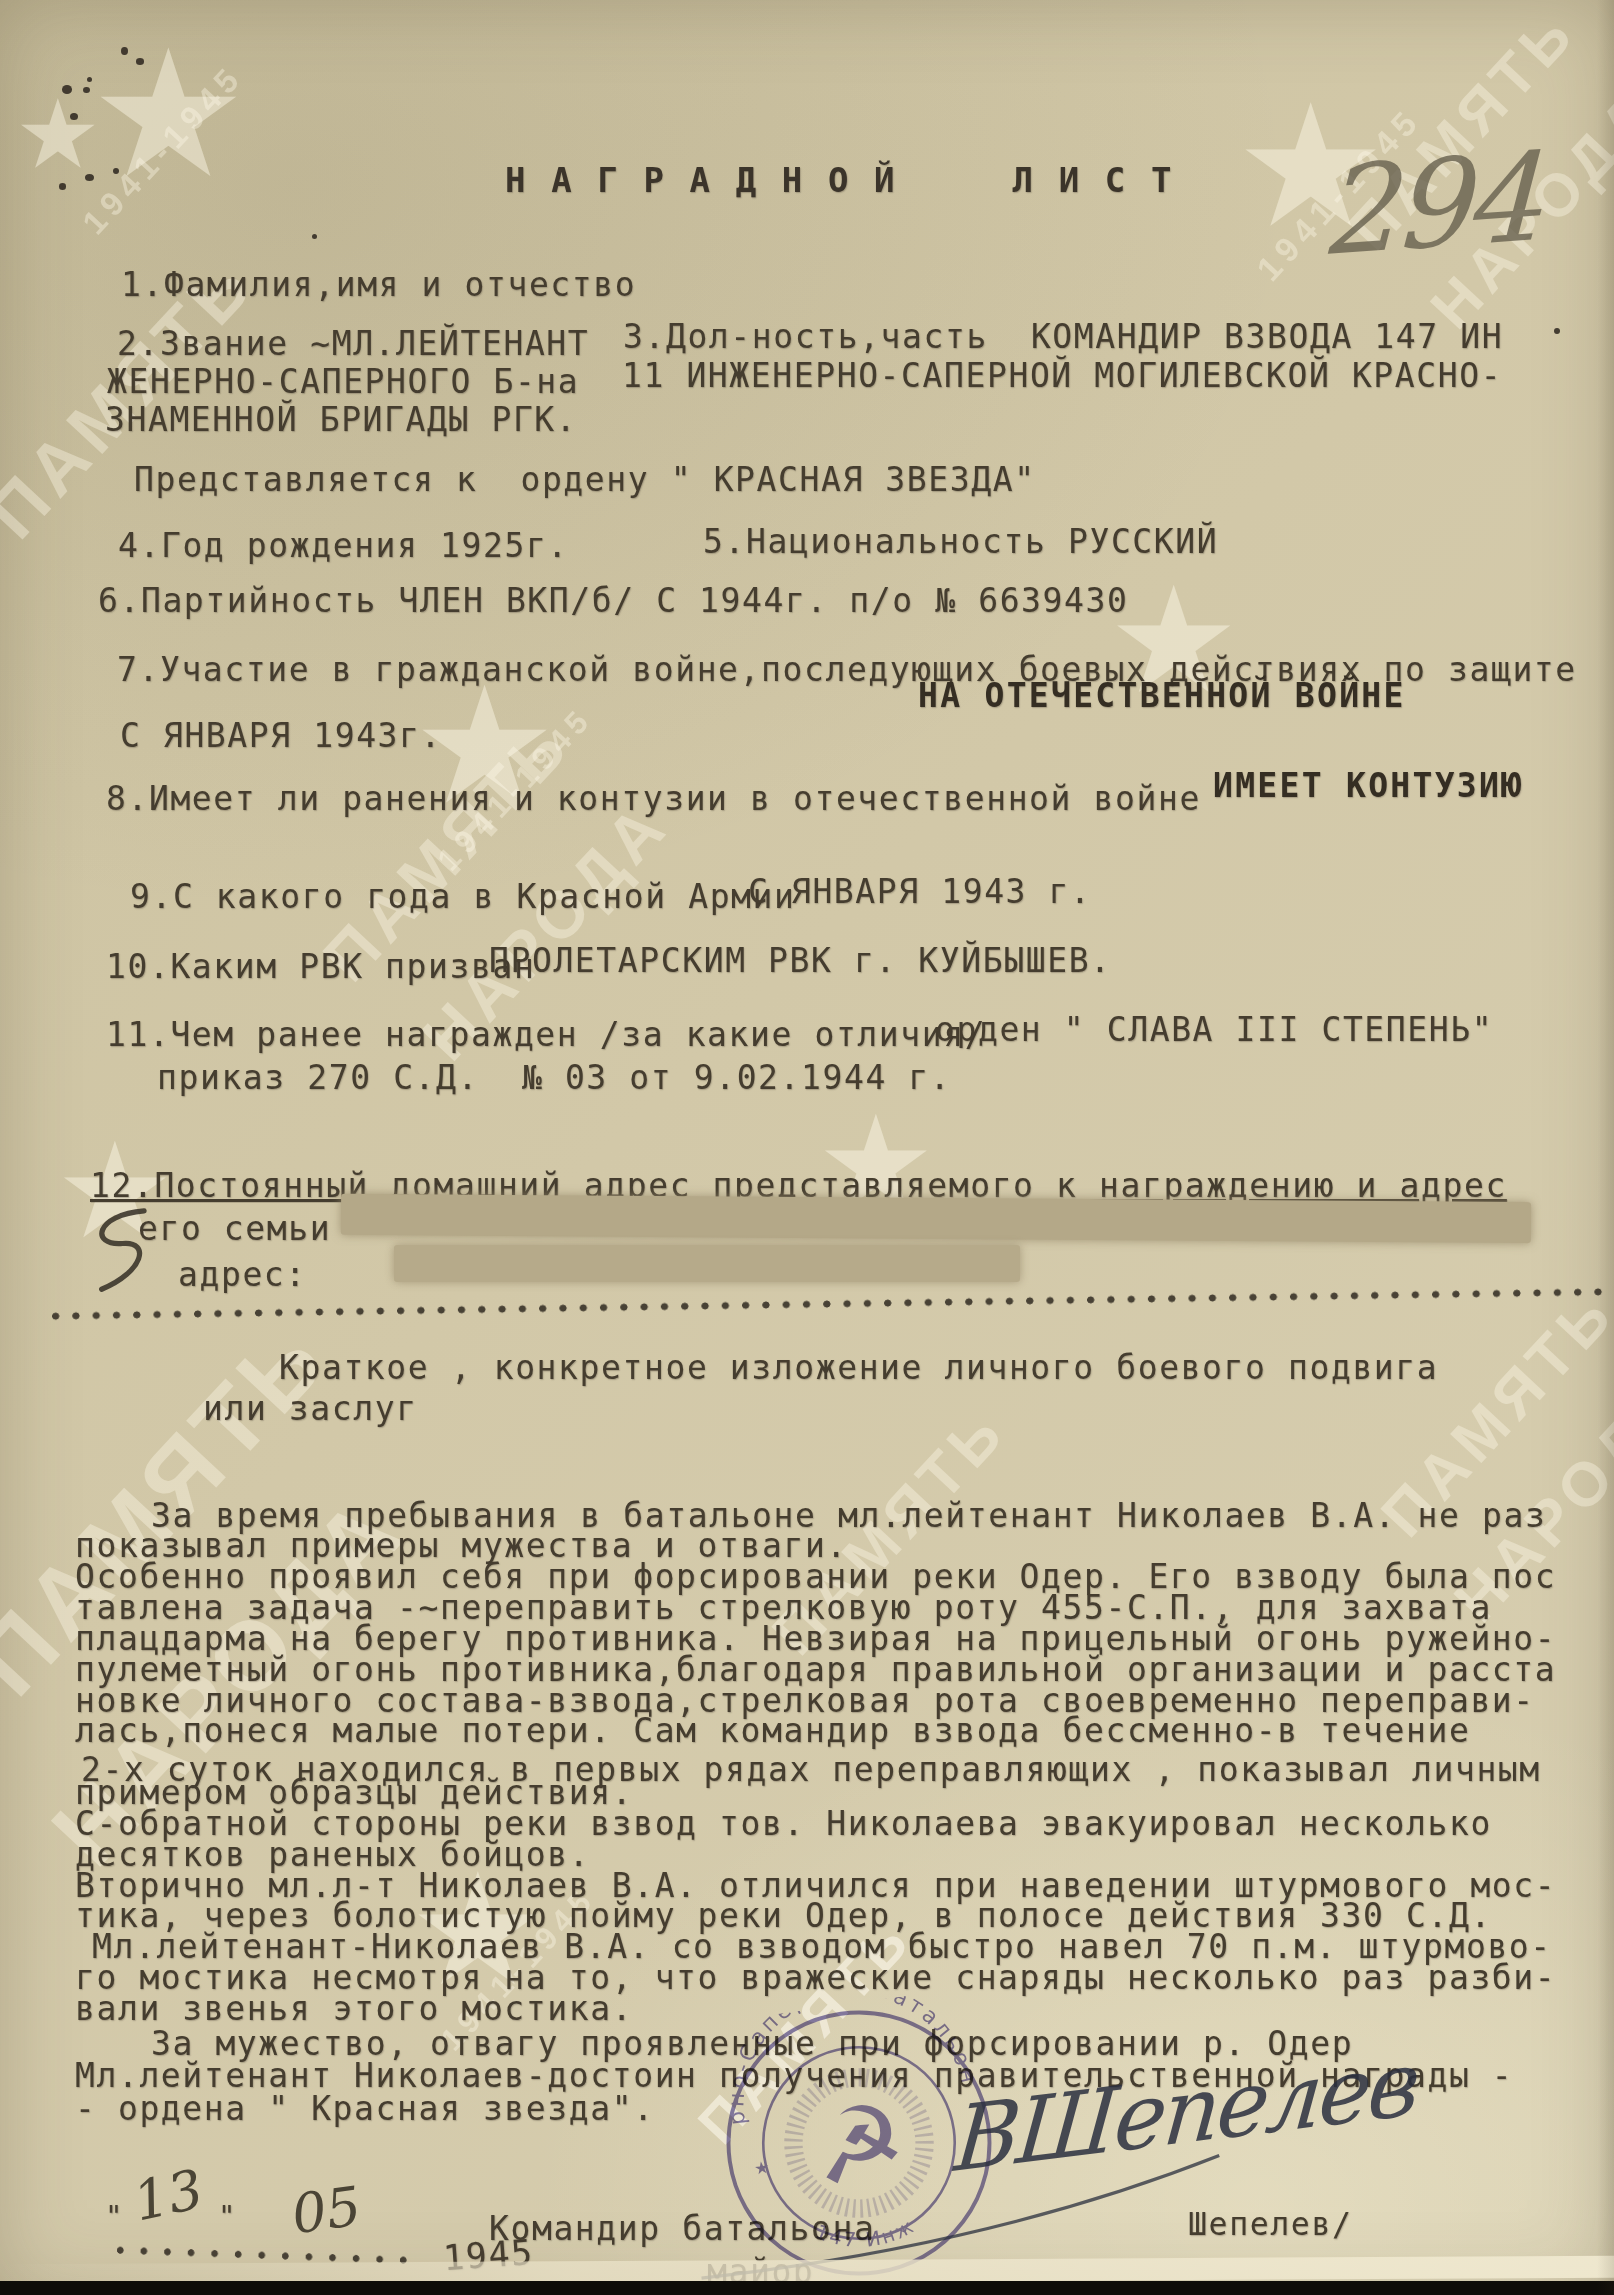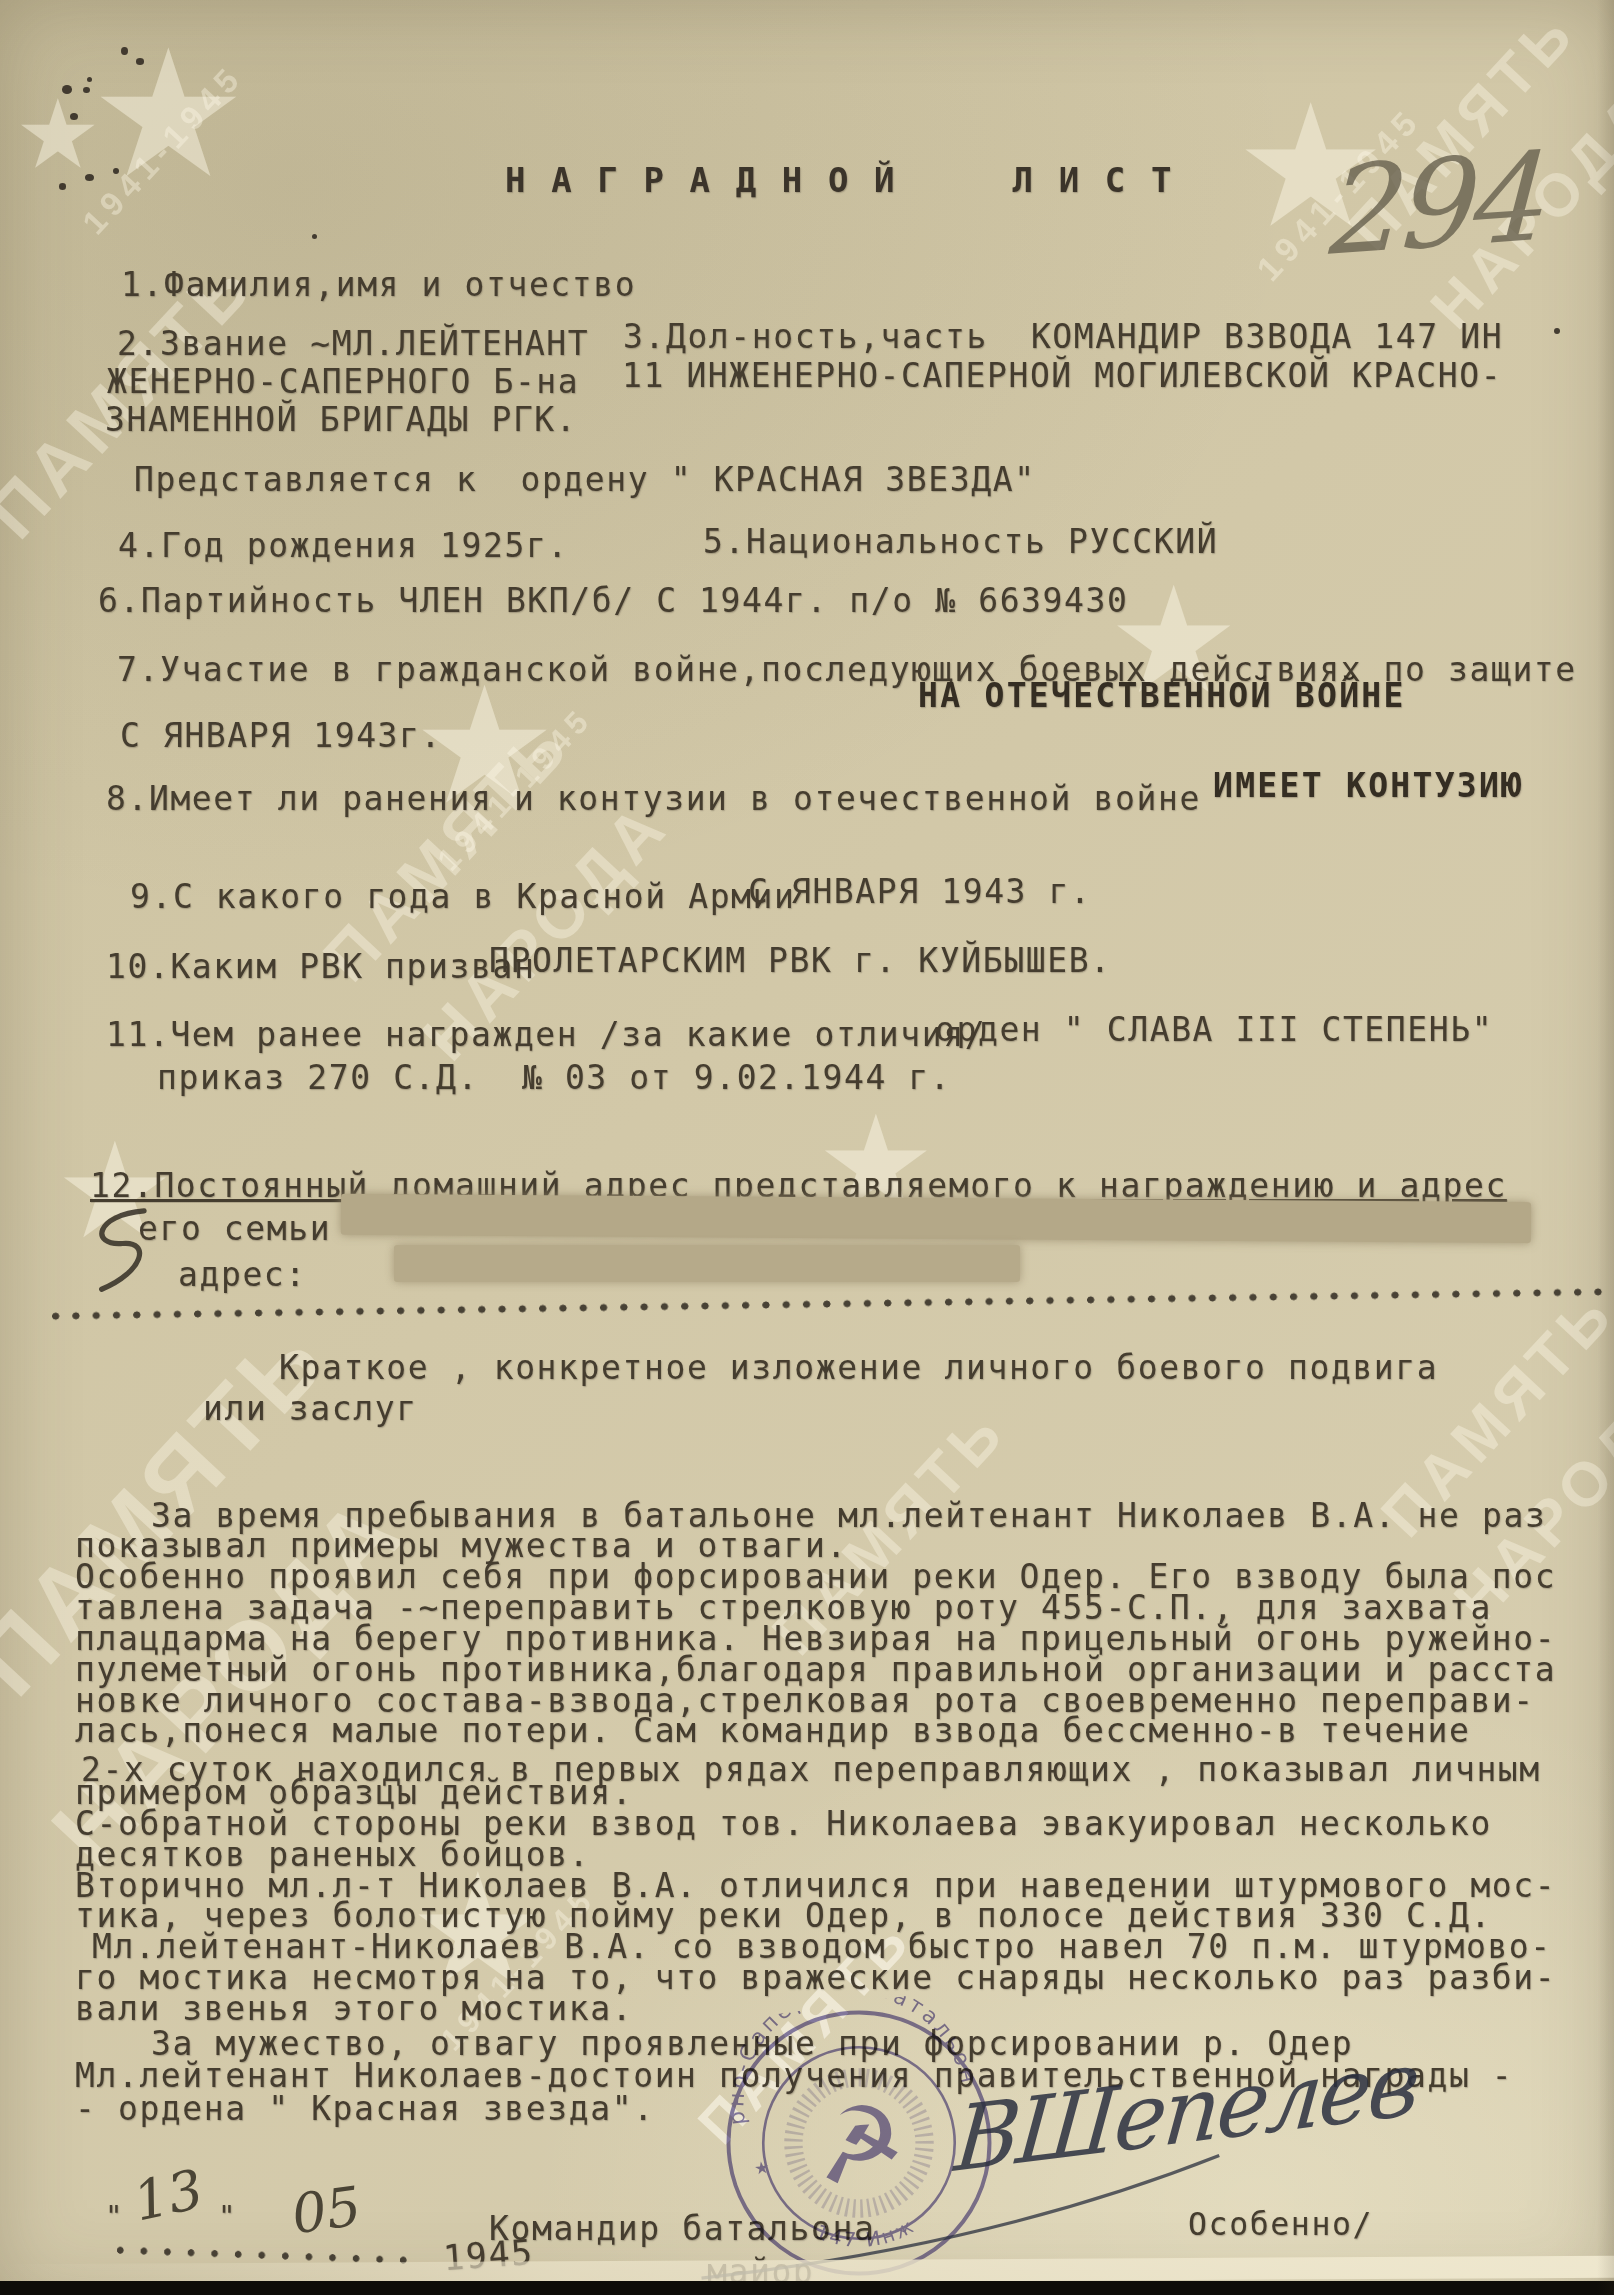--- a/index.html
+++ b/index.html
@@ -148,21 +148,21 @@
 
   <div class="t" style="left:105px;top:2202px;font-size:29px;">"</div>
   <div class="hw" style="left:134px;top:2164px;font-size:54px;transform:rotate(-12deg);">13</div>
   <div class="t" style="left:218px;top:2202px;font-size:29px;">"</div>
   <div class="hw" style="left:292px;top:2179px;font-size:54px;transform:rotate(-8deg);">05</div>
   <div class="dotline" style="left:115px;top:2250px;width:308px;transform:rotate(2deg);"></div>
   <div class="t" style="left:443px;top:2238px;font-size:35px;transform:rotate(-4deg);">1945</div>
 
   <div class="t" style="left:489px;top:2212px;">Командир батальона</div>
   <div class="t" style="left:707px;top:2255px;">майор</div>
-  <div class="t" style="left:1188px;top:2209px;font-size:31.5px;">Особенно/</div>
+  <div class="t" style="left:1188px;top:2209px;font-size:31.5px;">Шепелев/</div>
 
   <svg class="stamp" style="left:720px;top:2004px;transform:rotate(-8deg);" width="278" height="278" viewBox="0 0 424 424">
     <circle cx="212" cy="212" r="199" fill="none" stroke="#54489a" stroke-width="6"></circle>
     <circle cx="212" cy="212" r="146" fill="none" stroke="#54489a" stroke-width="4"></circle>
     <circle cx="212" cy="212" r="100" fill="none" stroke="#54489a" stroke-width="28" stroke-dasharray="4 7" opacity="0.35"></circle>
     <defs>
       <path id="arcTop" d="M 46.6 182.8 A 168 168 0 1 1 377.4 182.8"></path>
       <path id="arcBottom" d="M 75 291 A 158 158 0 0 0 349 291"></path>
     </defs>
     <text font-family="DejaVu Sans, sans-serif" font-size="33" letter-spacing="5" fill="#54489a">

